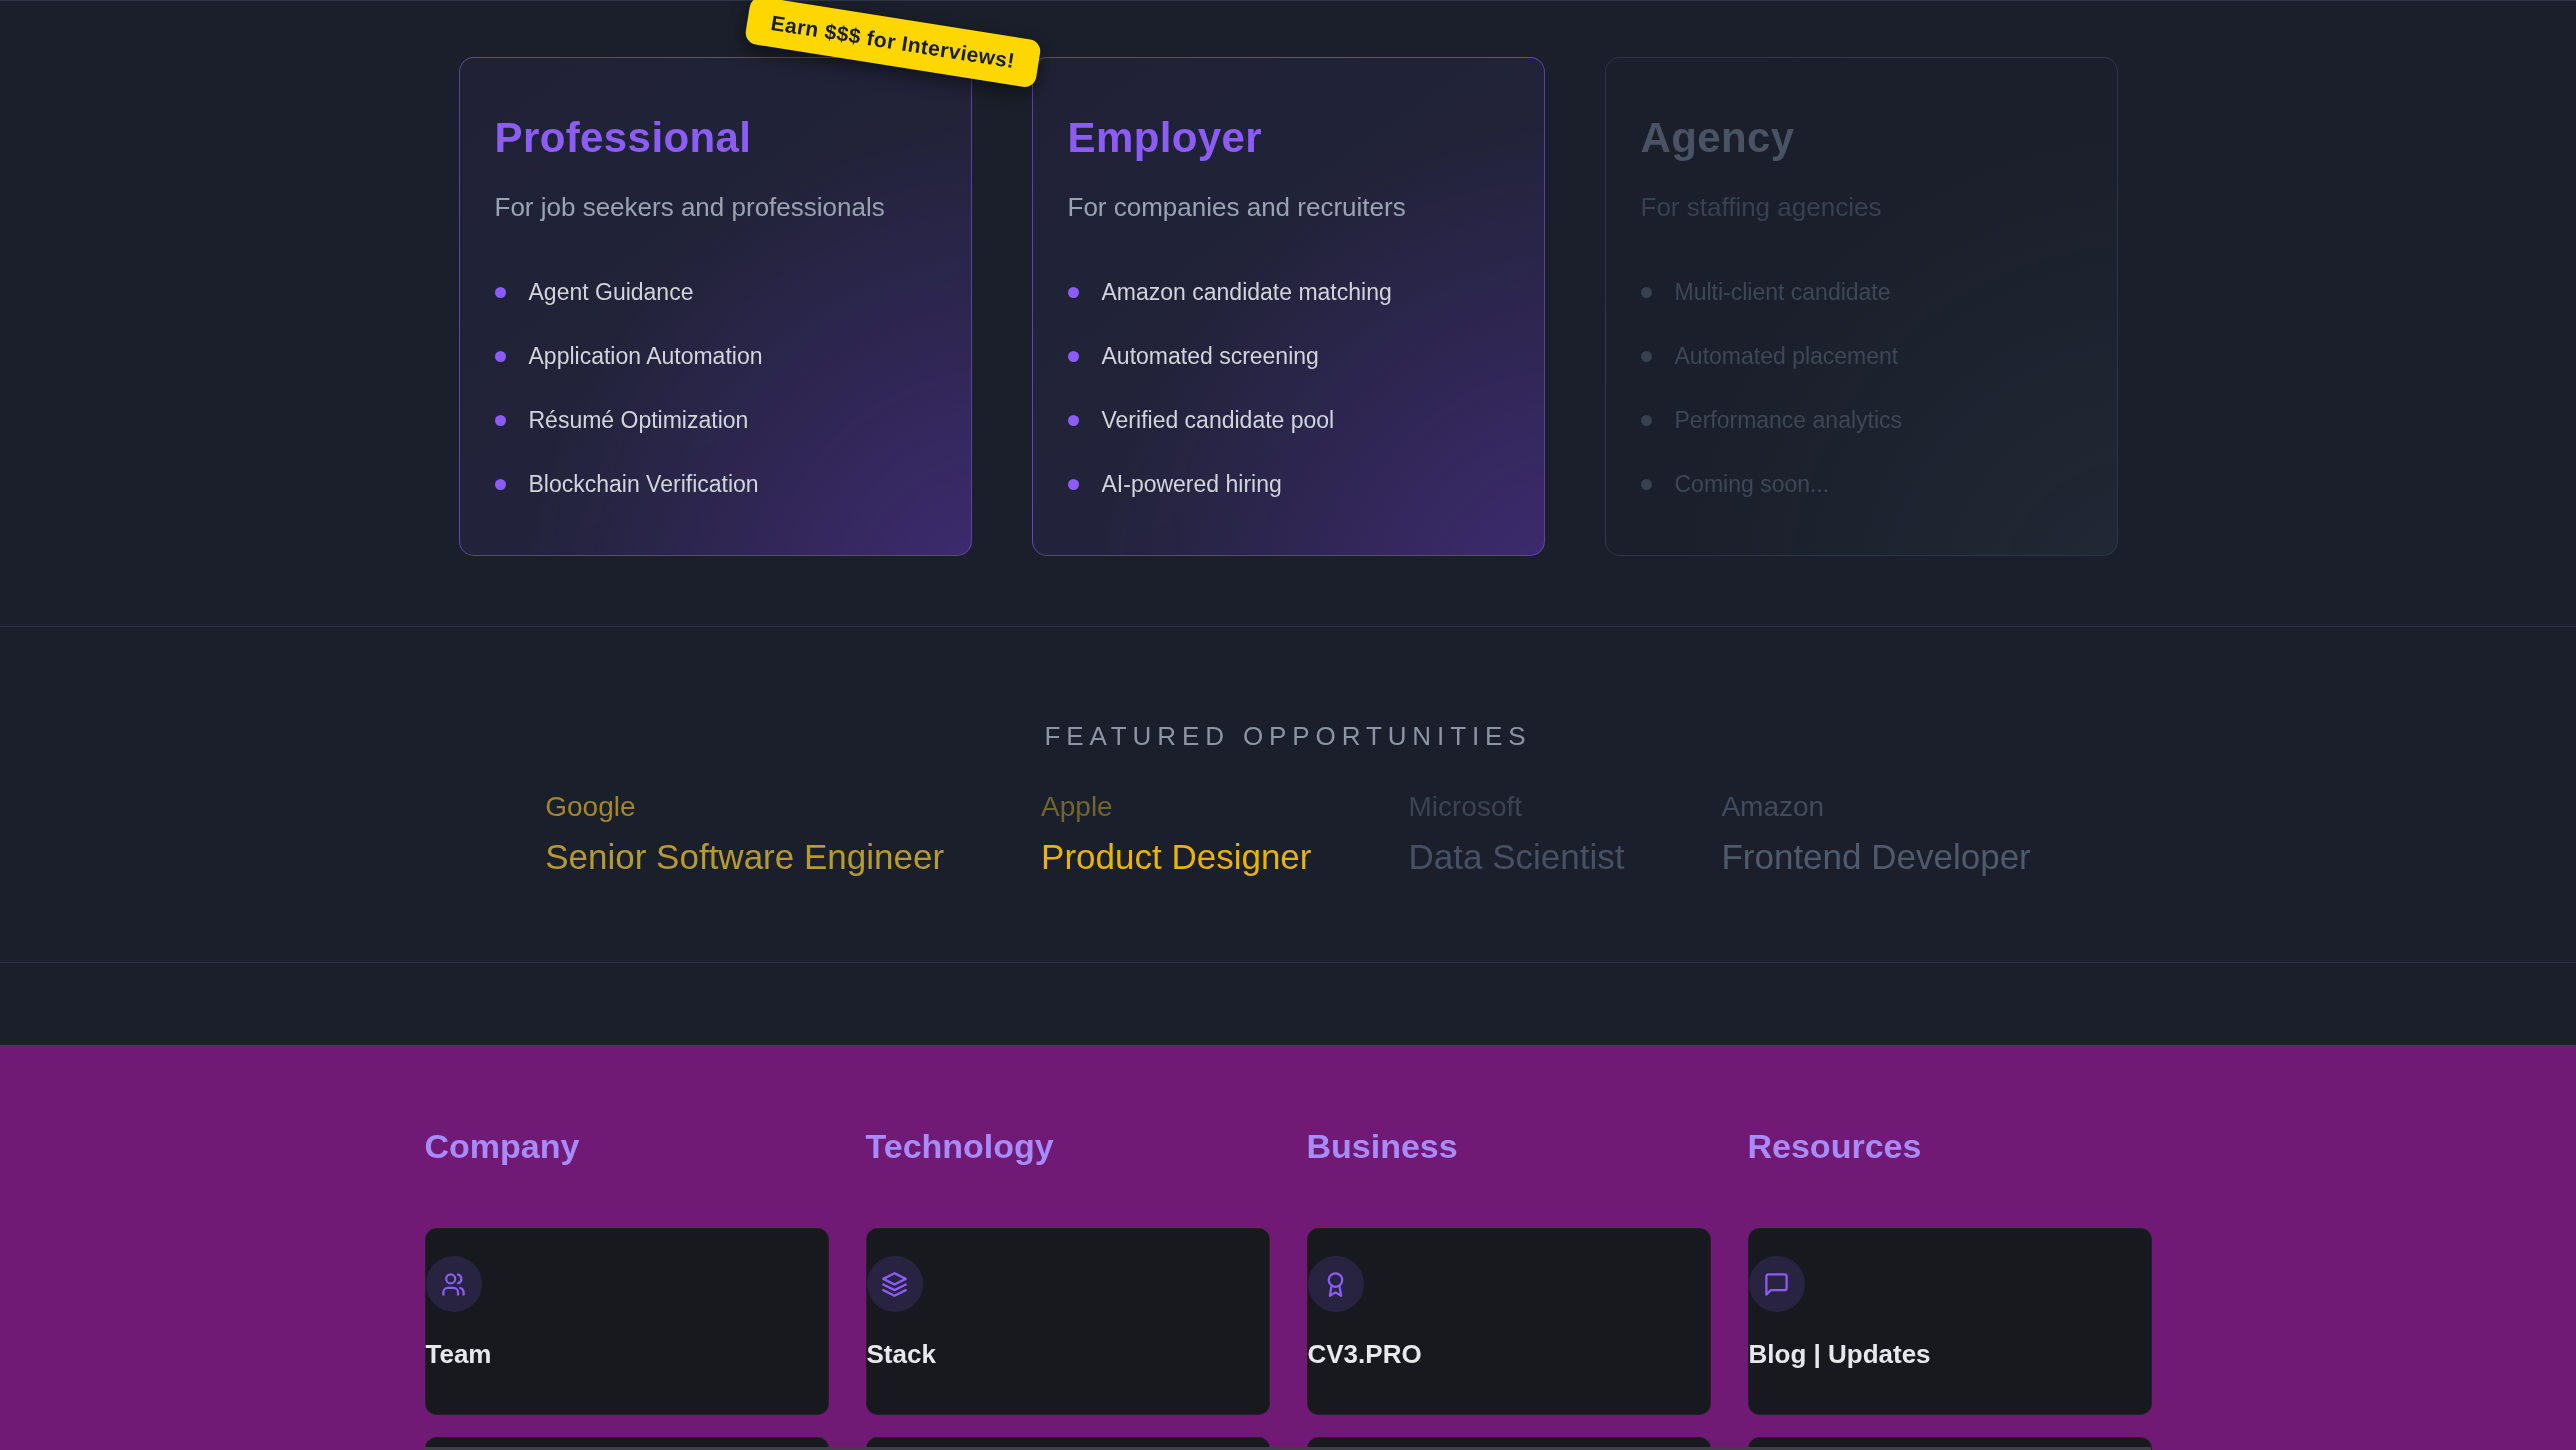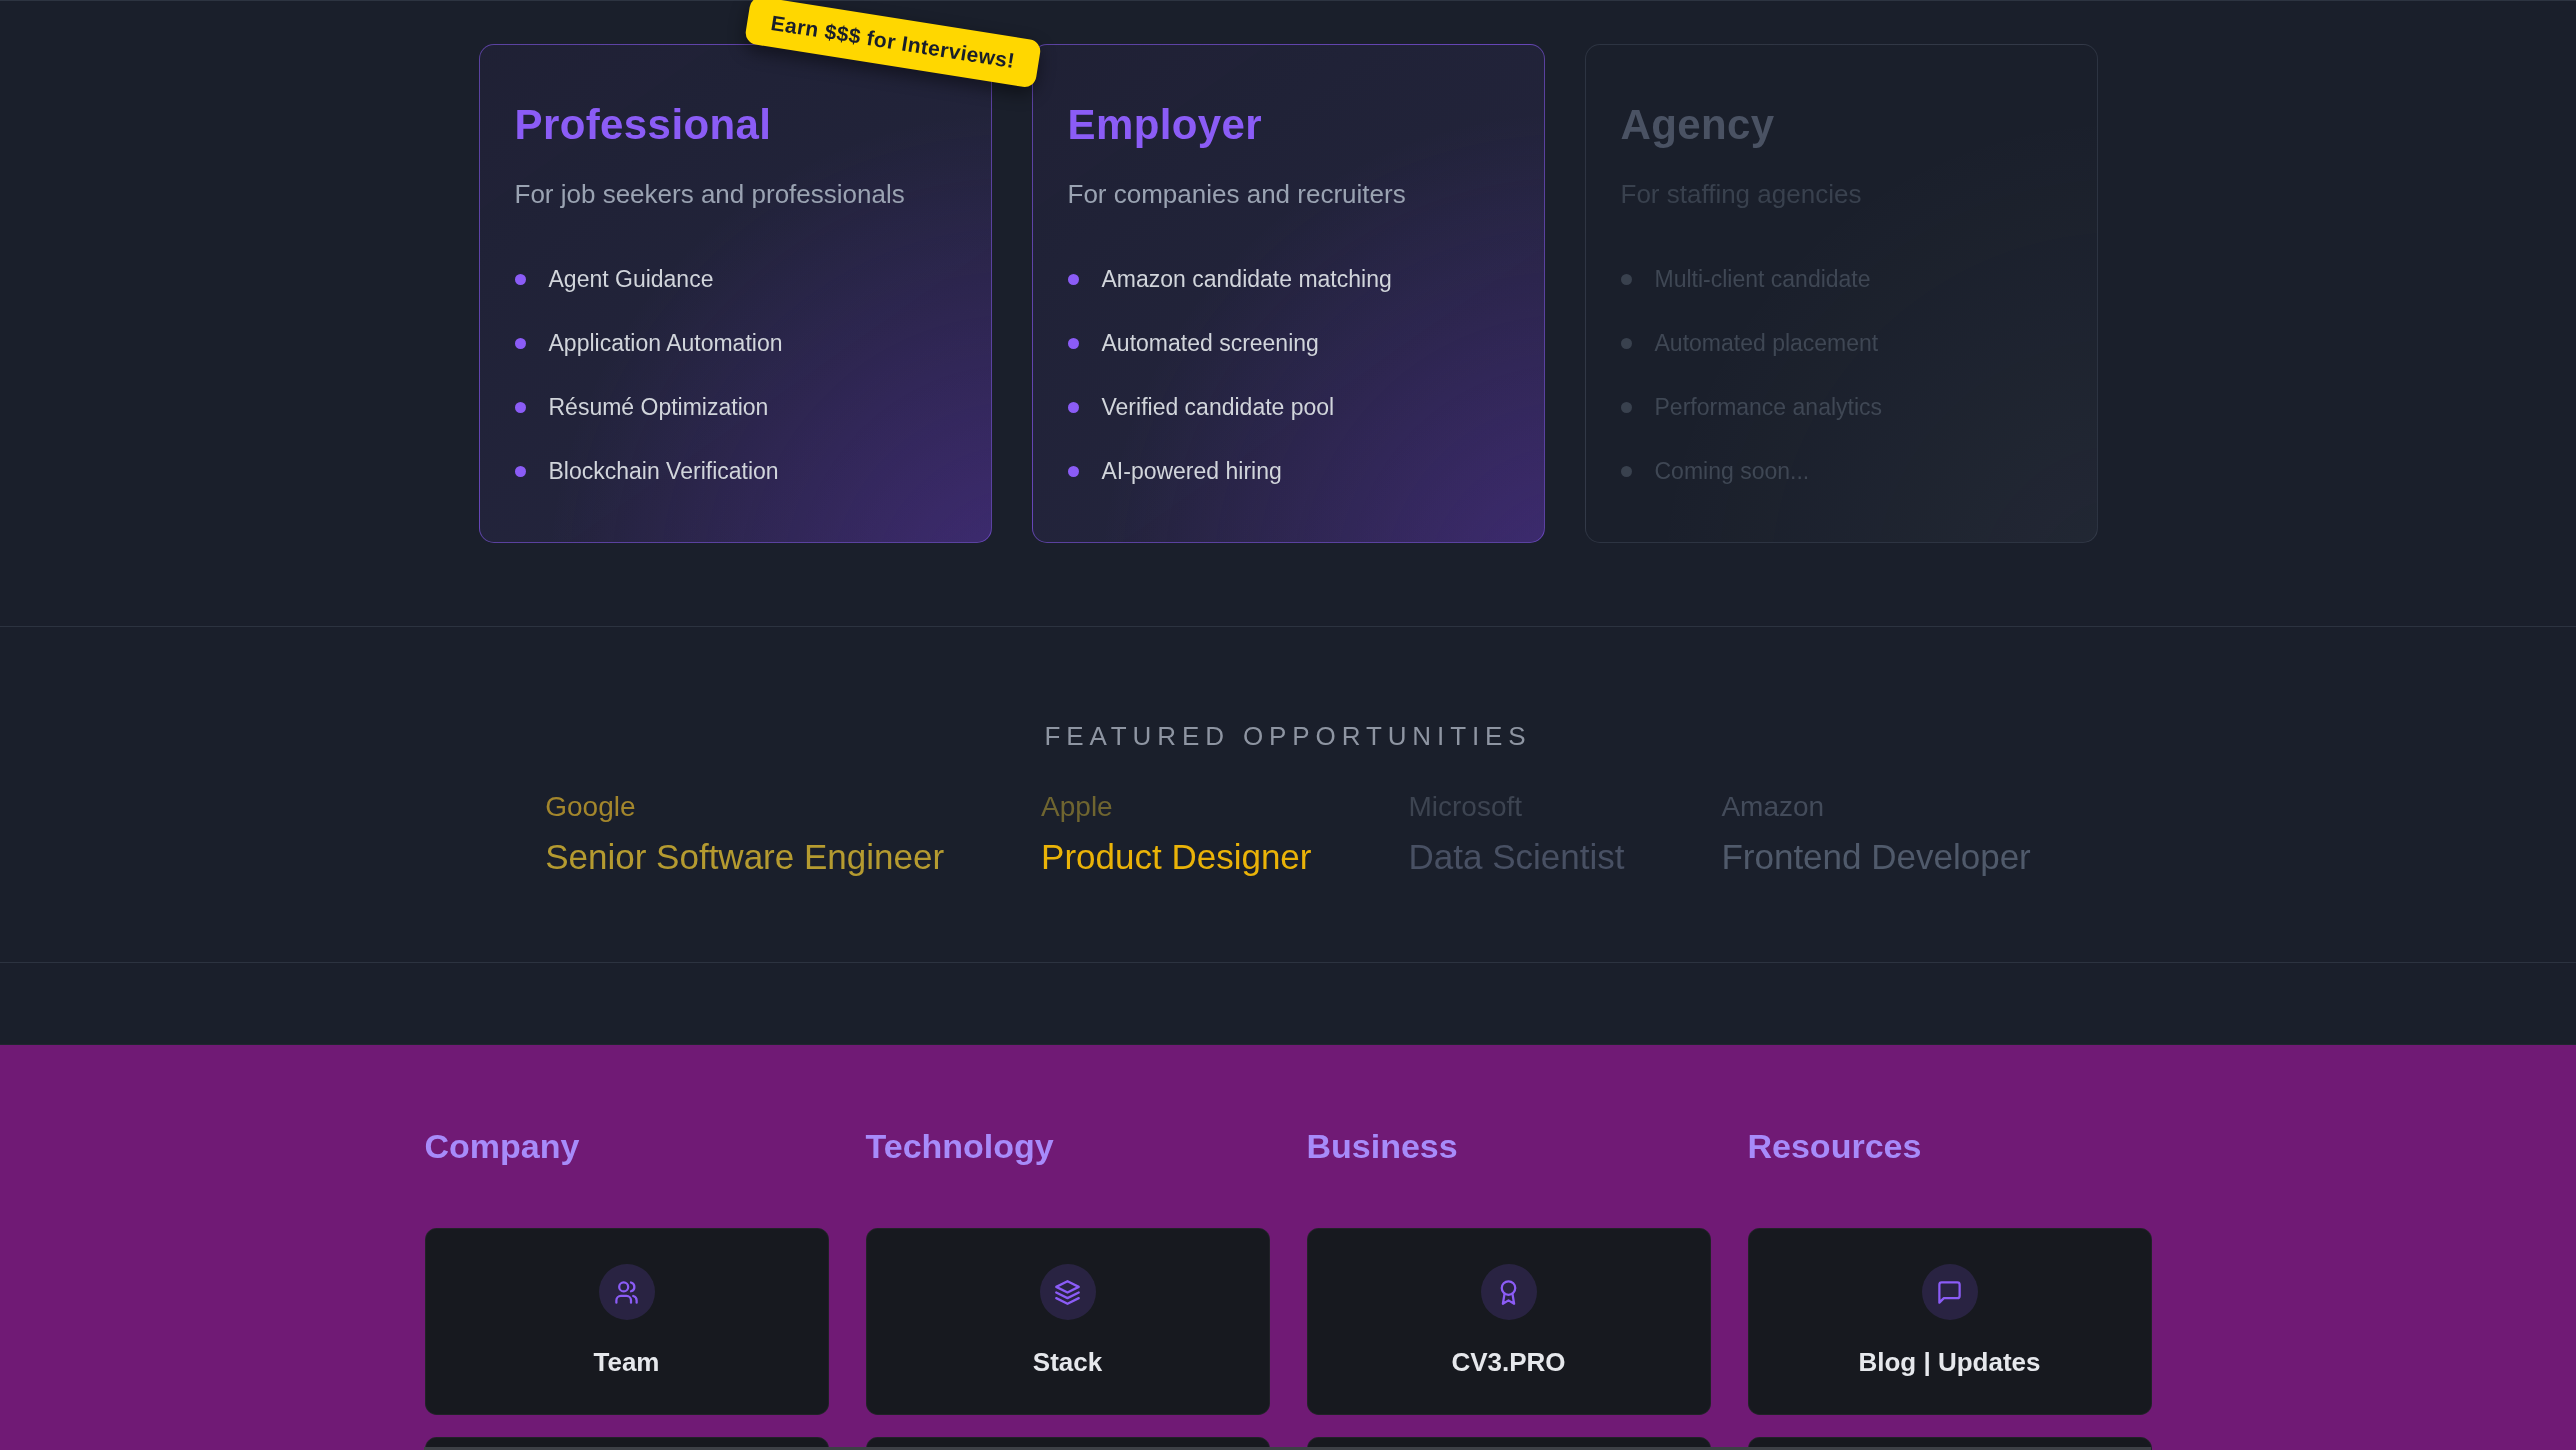--- a/index.html
+++ b/index.html
@@ -8,21 +8,21 @@
     background:#1a1f2b;
     font-family:"Liberation Sans", sans-serif;
     -webkit-font-smoothing:antialiased;
   }
   
   .plans-section{
     position:relative;height:626px;box-sizing:border-box;
     border-top:1.7px solid #2d3441;
   }
   .plans-row{
-    display:flex;justify-content:center;gap:40px;padding-top:43px;
+    display:flex;justify-content:center;gap:60px;padding-top:56px;
   }
   .plan-card{
     width:513px;height:499px;box-sizing:border-box;
     border:1.7px solid rgba(139,92,246,.55);
     border-radius:15px;
     padding:32px 35px;
     background:
       radial-gradient(ellipse at 105% 110%, rgba(124,58,237,.30), rgba(124,58,237,0) 62%),
       linear-gradient(145deg, rgba(139,92,246,.05), rgba(139,92,246,.10)),
       #191e2a;
@@ -95,22 +95,22 @@
   .footer-grid{
     width:1727px;margin:0 auto;
     display:grid;grid-template-columns:repeat(4,404px);gap:22px 37px;
   }
   .footer-heading{
     margin:0 0 40px 0;font-size:34px;font-weight:bold;color:#a78bfa;
   }
   .footer-card{
     height:187px;box-sizing:border-box;border-radius:11.8px;
     background:#17191f;border:0.8px solid rgba(255,255,255,.04);
-    display:flex;flex-direction:column;align-items:center;
-    padding-top:35px;cursor:pointer;
+    display:flex;flex-direction:column;align-items:flex-start;
+    padding-top:27px;cursor:pointer;
   }
   .icon-circle{
     width:56px;height:56px;border-radius:50%;
     background:rgba(139,92,246,.16);
     display:flex;align-items:center;justify-content:center;flex:0 0 auto;
   }
   .icon-circle svg{width:27px;height:27px;stroke:#8b5cf6;fill:none;stroke-width:2;stroke-linecap:round;stroke-linejoin:round;}
   .footer-card-label{
     margin-top:27px;font-size:26px;font-weight:bold;color:#e6e8ec;
   }

